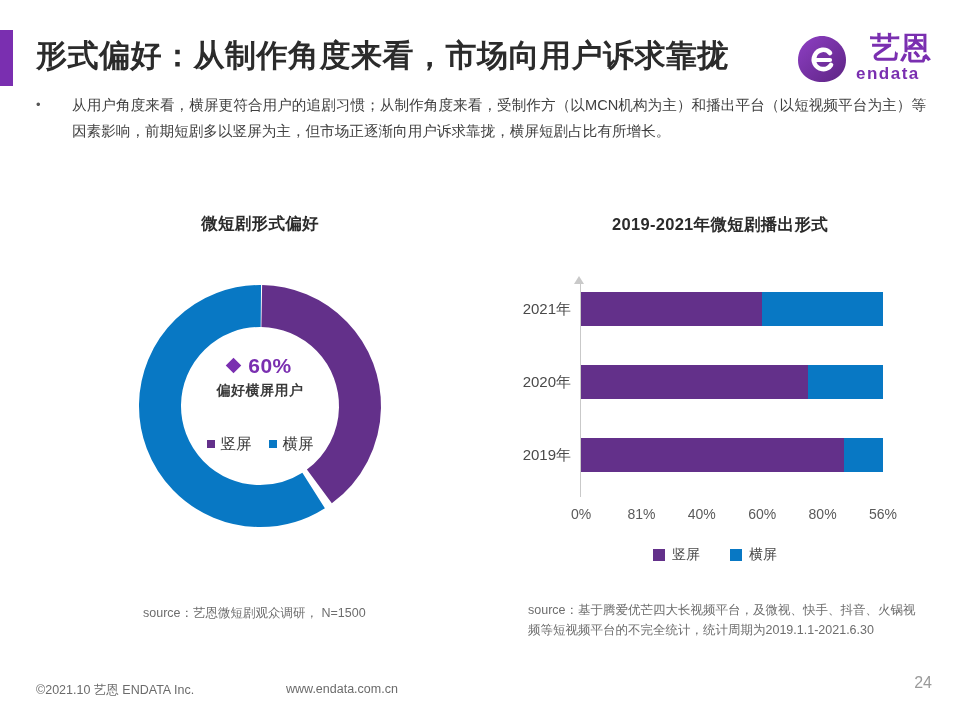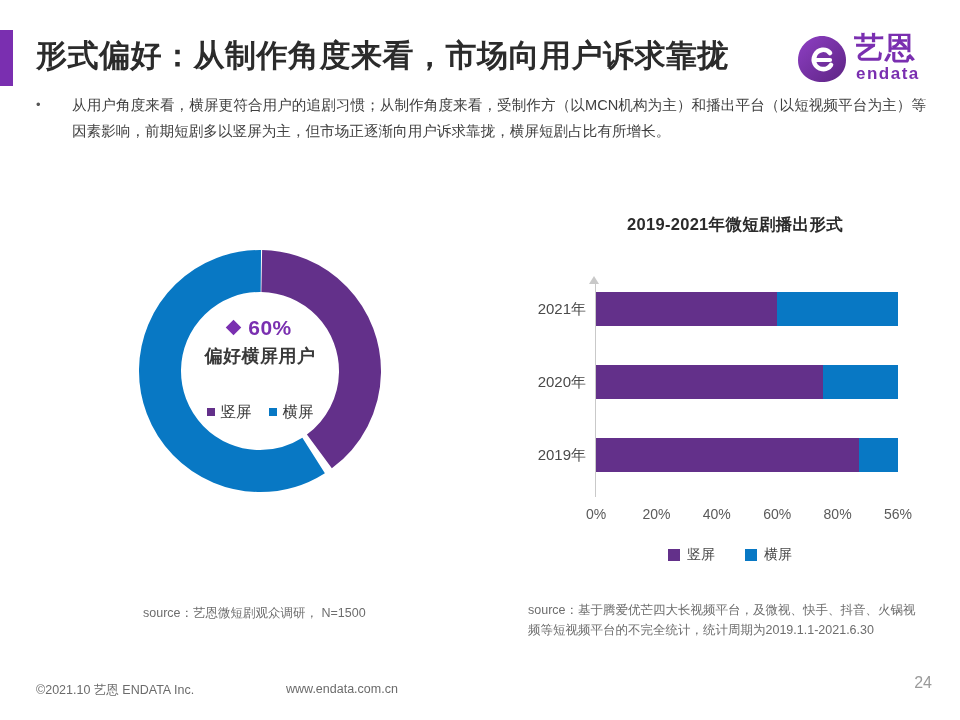--- a/index.html
+++ b/index.html
@@ -54,21 +54,21 @@
   }
   .logo-badge {
     position: absolute;
     left: 0;
     top: 4px;
     width: 52px;
     height: 50px;
   }
   .logo-text-cn {
     position: absolute;
-    left: 58px;
+    left: 74px;
     top: 0px;
     font-size: 30px;
     font-weight: bold;
     color: #7a2fb0;
     letter-spacing: 1px;
     line-height: 36px;
   }
   .logo-text-en {
     position: absolute;
     left: 60px;
@@ -106,21 +106,21 @@
   
   .panel-left {
     position: absolute;
     left: 30px;
     top: 200px;
     width: 460px;
     height: 440px;
   }
   .panel-right {
     position: absolute;
-    left: 510px;
+    left: 495px;
     top: 200px;
     width: 450px;
     height: 440px;
   }
   .chart-title {
     text-align: center;
     font-size: 16.5px;
     font-weight: bold;
     color: #2b2b2b;
     letter-spacing: 0.3px;
@@ -159,21 +159,21 @@
     background: #7a2fb0;
     transform: rotate(45deg);
   }
   .donut-pct {
     font-size: 21px;
     font-weight: bold;
     color: #7a2fb0;
     letter-spacing: 0.5px;
   }
   .donut-sub {
-    font-size: 18px;
+    font-size: 14px;
     font-weight: bold;
     color: #3a3a3a;
     margin-top: 4px;
     letter-spacing: 0.5px;
   }
   .donut-legend {
     display: flex;
     align-items: center;
     gap: 17px;
     margin-top: 34px;
@@ -344,20 +344,21 @@
   <div class="logo-text-cn">艺恩</div>
   <div class="logo-text-en">endata</div>
 </div>
 
 <div class="bullet-block">
   <span class="bullet-dot">•</span>
   <div class="bullet-text">从用户角度来看，横屏更符合用户的追剧习惯；从制作角度来看，受制作方（以MCN机构为主）和播出平台（以短视频平台为主）等因素影响，前期短剧多以竖屏为主，但市场正逐渐向用户诉求靠拢，横屏短剧占比有所增长。</div>
 </div>
 
 <div class="panel-left">
+  <div class="chart-title">微短剧形式偏好</div>
 
   <div class="donut-wrap">
     <svg class="donut-svg" width="246" height="246" viewBox="0 0 246 246">
 
       <circle cx="123" cy="123" r="100" fill="none" stroke="#63308a" stroke-width="42" stroke-dasharray="248.4 380.0" stroke-dashoffset="0" transform="rotate(-89 123 123)"></circle>
 
       <circle cx="123" cy="123" r="100" fill="none" stroke="#0878c4" stroke-width="42" stroke-dasharray="371.0 257.4" stroke-dashoffset="-255.4" transform="rotate(-89 123 123)"></circle>
     </svg>
 
     <div class="donut-center">
@@ -407,21 +408,21 @@
     <div class="bar-row" style="top:170px;">
       <div class="bar-label">2019年</div>
       <div class="bar-track">
         <div class="seg-purple" style="width:87%;"></div>
         <div class="seg-blue" style="width:13%;"></div>
       </div>
     </div>
 
     <div class="x-axis">
       <span class="x-tick" style="left:0%;">0%</span>
-      <span class="x-tick" style="left:20%;">20%</span>
+      <span class="x-tick" style="left:20%;">81%</span>
       <span class="x-tick" style="left:40%;">40%</span>
       <span class="x-tick" style="left:60%;">60%</span>
       <span class="x-tick" style="left:80%;">80%</span>
       <span class="x-tick" style="left:100%;">56%</span>
     </div>
   </div>
 
   <div class="bar-legend">
     <span class="bl-item">
       <span class="bl-swatch sw-purple"></span>

